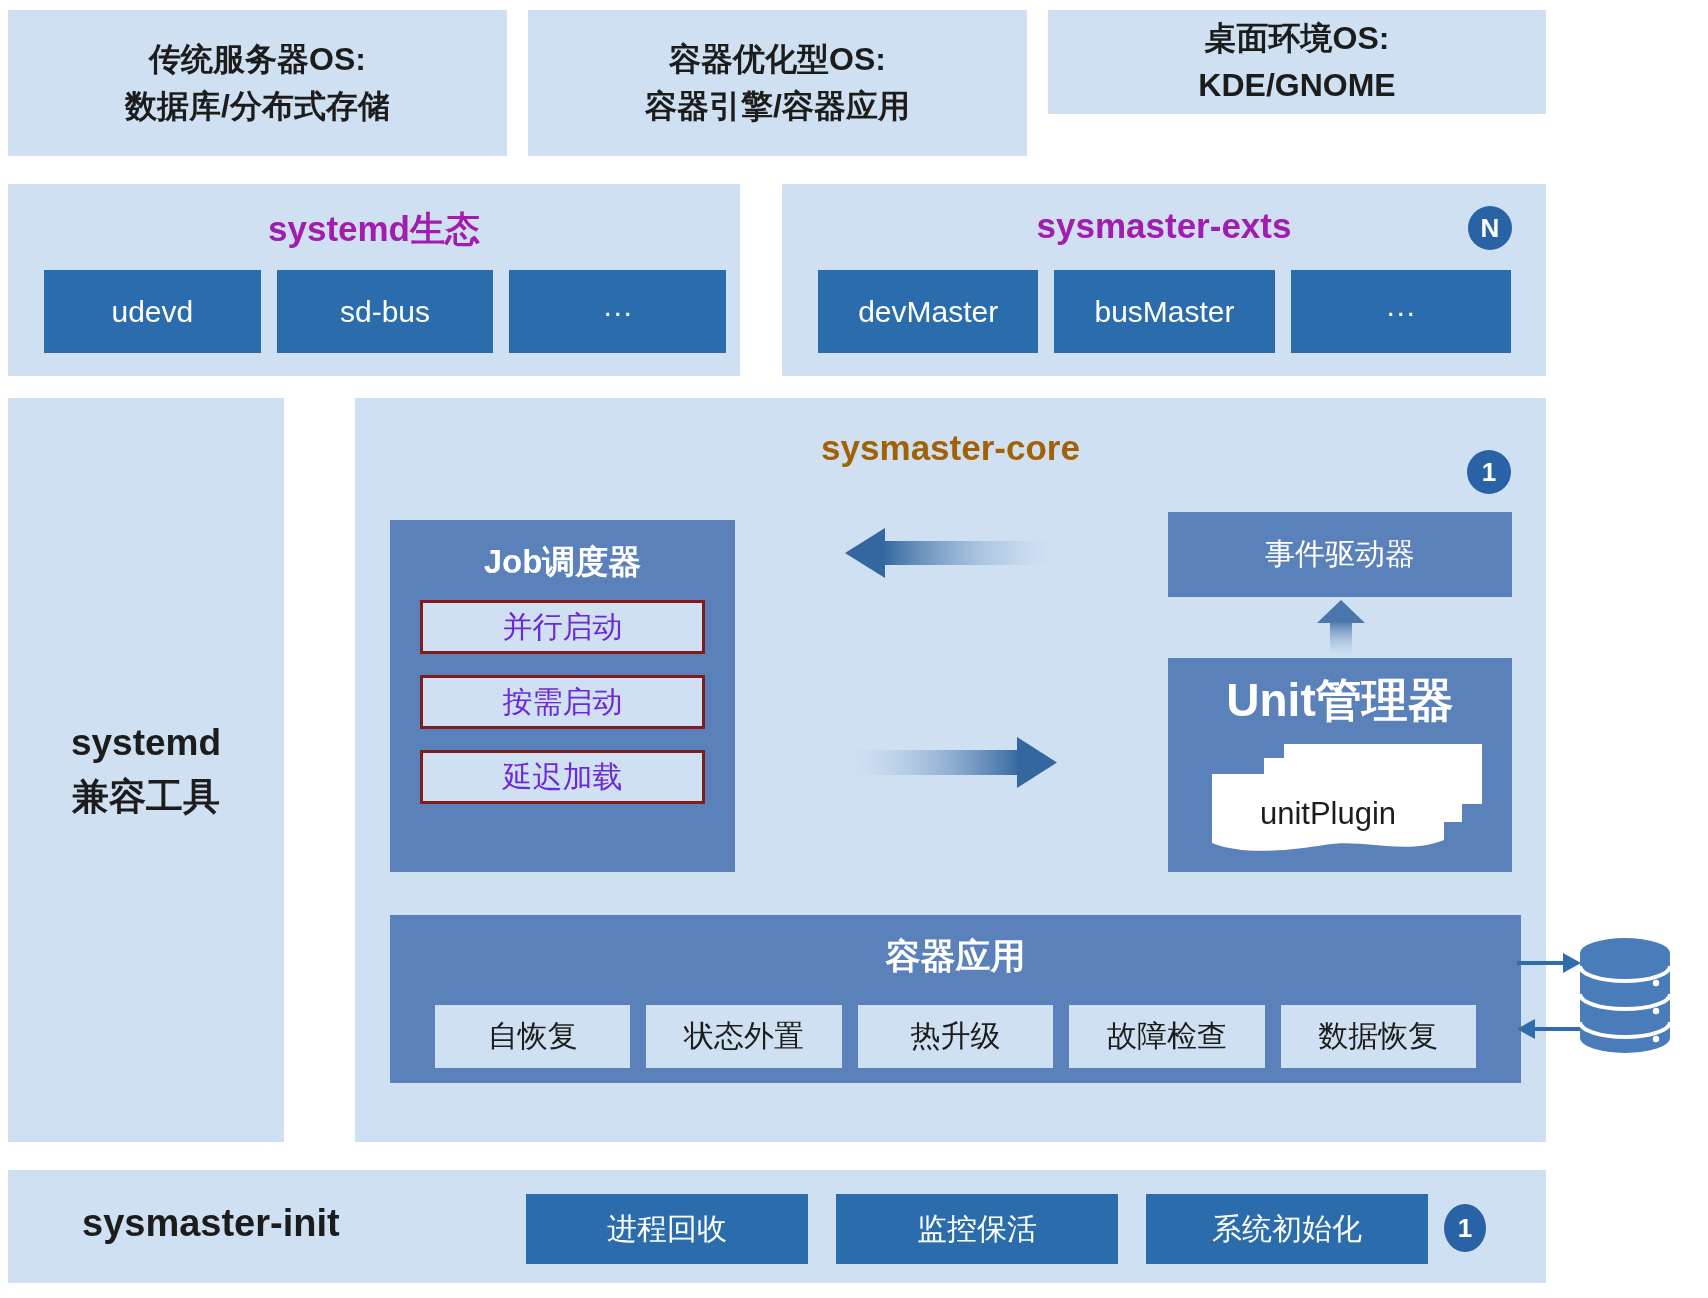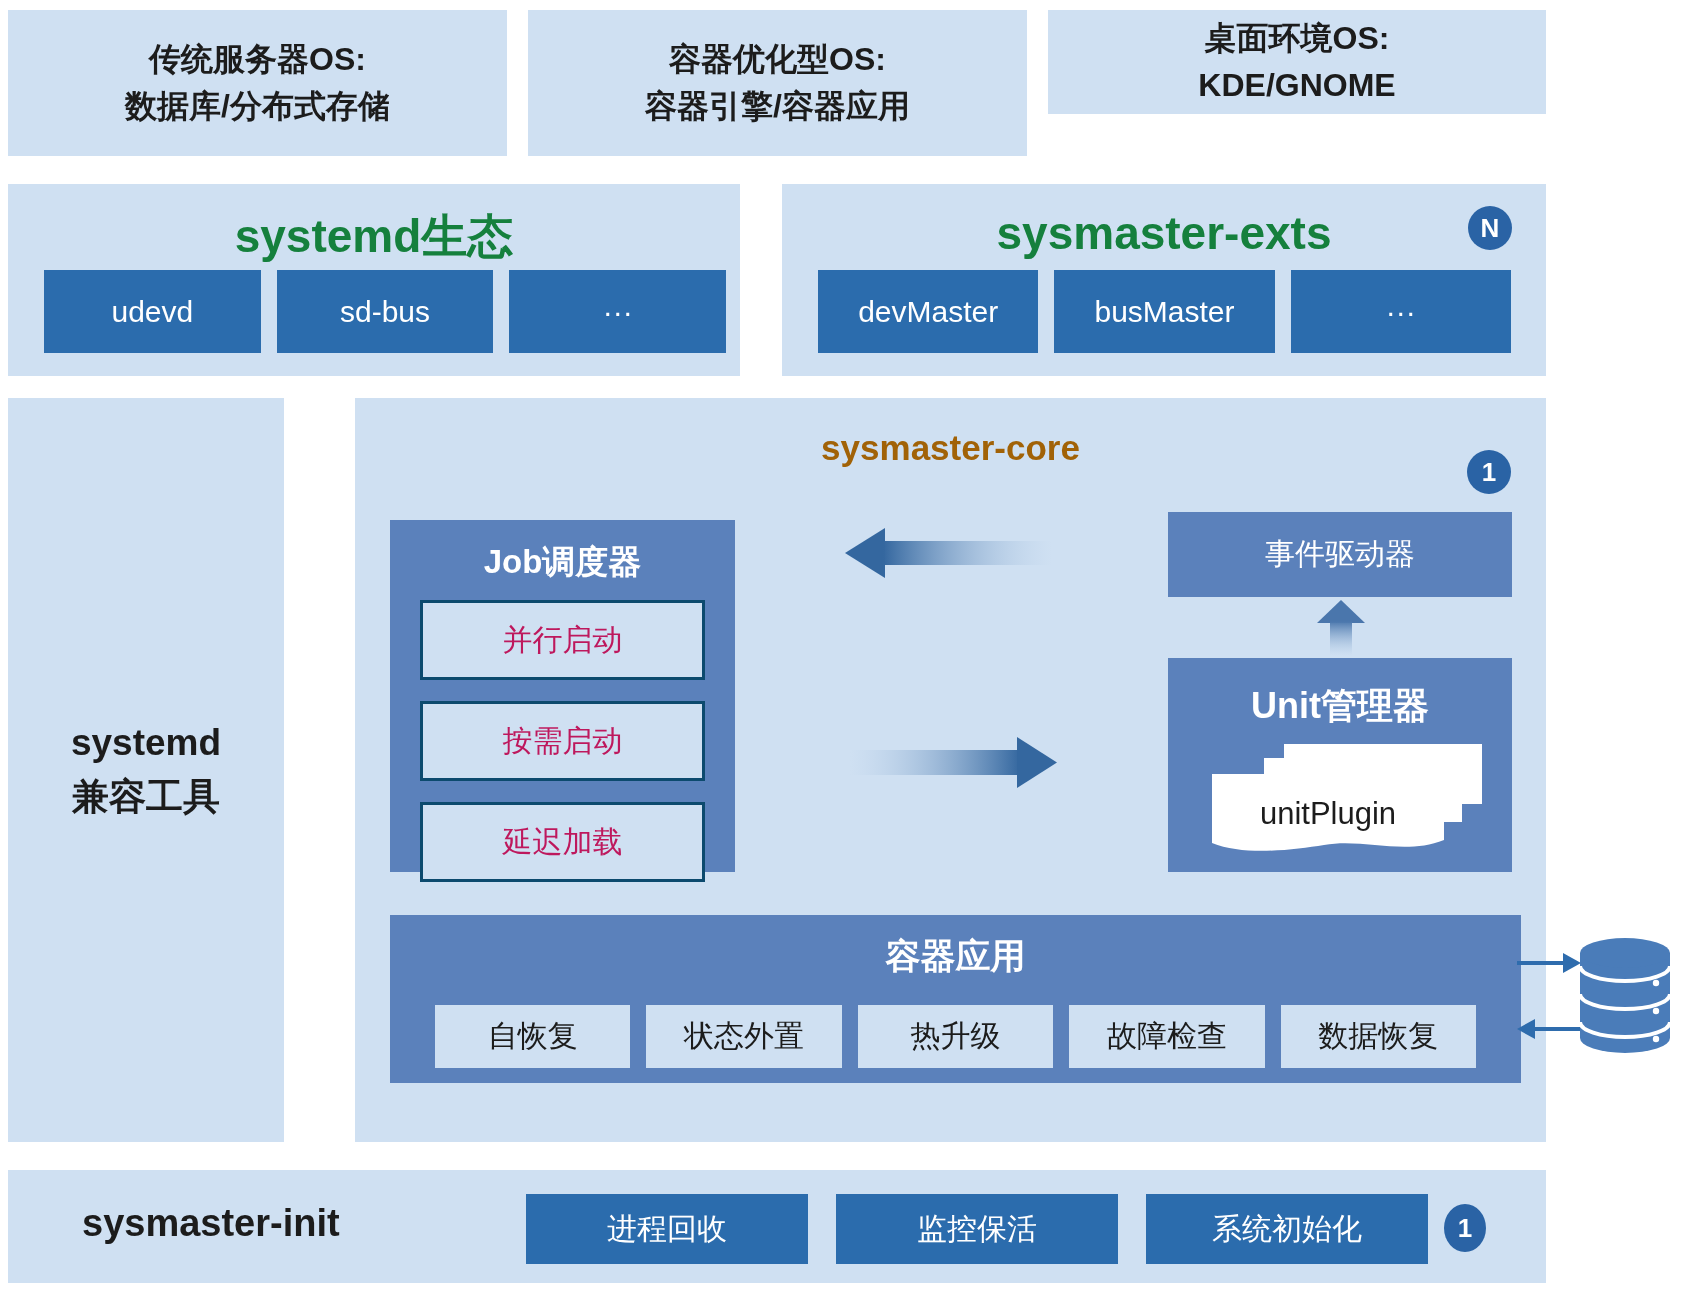--- a/index.html
+++ b/index.html
@@ -14,21 +14,21 @@
 
   
   .os-box {
     display: flex; flex-direction: column; justify-content: center; align-items: center;
     text-align: center; font-size: 32px; font-weight: 600; line-height: 47px; color: #1c1c1c;
   }
 
   
   .panel-title {
     position: absolute; left: 0; right: 0; top: 22px;
-    text-align: center; font-size: 46px; font-weight: 700; color: #15803d;
+    text-align: center; font-size: 35px; font-weight: 700; color: #a21caf;
   }
   .chip-row { position: absolute; display: flex; gap: 16px; }
   .chip {
     flex: 1; display: flex; align-items: center; justify-content: center;
     font-size: 30px;
   }
   .chip.dark { background: #2b6cad; color: #ffffff; }
   .chip.pale { background: #cfe0f2; color: #1c1c1c; }
 
   .badge {
@@ -45,22 +45,22 @@
 
   .core-title {
     position: absolute; left: 0; right: 0; top: 30px; text-align: center;
     font-size: 35px; font-weight: 700; color: #a16207;
   }
 
   .block-title { text-align: center; font-size: 33px; font-weight: 700; color: #ffffff; }
 
   .job-items { position: absolute; left: 30px; top: 80px; width: 285px; }
   .job-item {
-    height: 80px; margin-bottom: 21px; background: #cfe0f2; border: 3px solid #0c4a6e;
-    display: flex; align-items: center; justify-content: center; font-size: 30px; color: #be185d;
+    height: 54px; margin-bottom: 21px; background: #cfe0f2; border: 3px solid #7f1d1d;
+    display: flex; align-items: center; justify-content: center; font-size: 30px; color: #6d28d9;
   }
 
   .event-box {
     display: flex; align-items: center; justify-content: center;
     font-size: 30px; color: #ffffff;
   }
 
   .init-title { font-size: 38px; font-weight: 700; color: #1c1c1c; }
 </style>
 </head>
@@ -125,21 +125,21 @@
         <linearGradient id="gU" x1="0" y1="0" x2="0" y2="1">
           <stop offset="0" stop-color="#4a76ac"></stop>
           <stop offset="1" stop-color="#a9c4e2" stop-opacity="0"></stop>
         </linearGradient>
       </defs>
       <polygon points="24,0 0,23 48,23" fill="#4a76ac"></polygon>
       <rect x="13" y="21" width="22" height="35" fill="url(#gU)"></rect>
     </svg>
 
     <div class="abs medium" style="left:813px; top:260px; width:344px; height:214px;">
-      <div class="block-title" style="margin-top:24px; font-size:36px;text-align:center;">Unit管理器</div>
+      <div class="block-title" style="margin-top:12px; font-size:46px;text-align:center;">Unit管理器</div>
       <svg class="abs" style="left:36px; top:86px;" width="280" height="122" viewBox="0 0 280 122">
         <rect x="80" y="0" width="198" height="60" fill="#ffffff"></rect>
         <rect x="60" y="14" width="198" height="64" fill="#ffffff"></rect>
         <path d="M8,30 H240 V96 C200,112 160,94 120,101 C88,106 40,112 8,99 Z" fill="#ffffff"></path>
         <text x="124" y="80" text-anchor="middle" font-size="31" fill="#1c1c1c">unitPlugin</text>
       </svg>
     </div>
 
     <svg class="abs" style="left:490px; top:130px;" width="207" height="50" viewBox="0 0 207 50">
       <defs>

